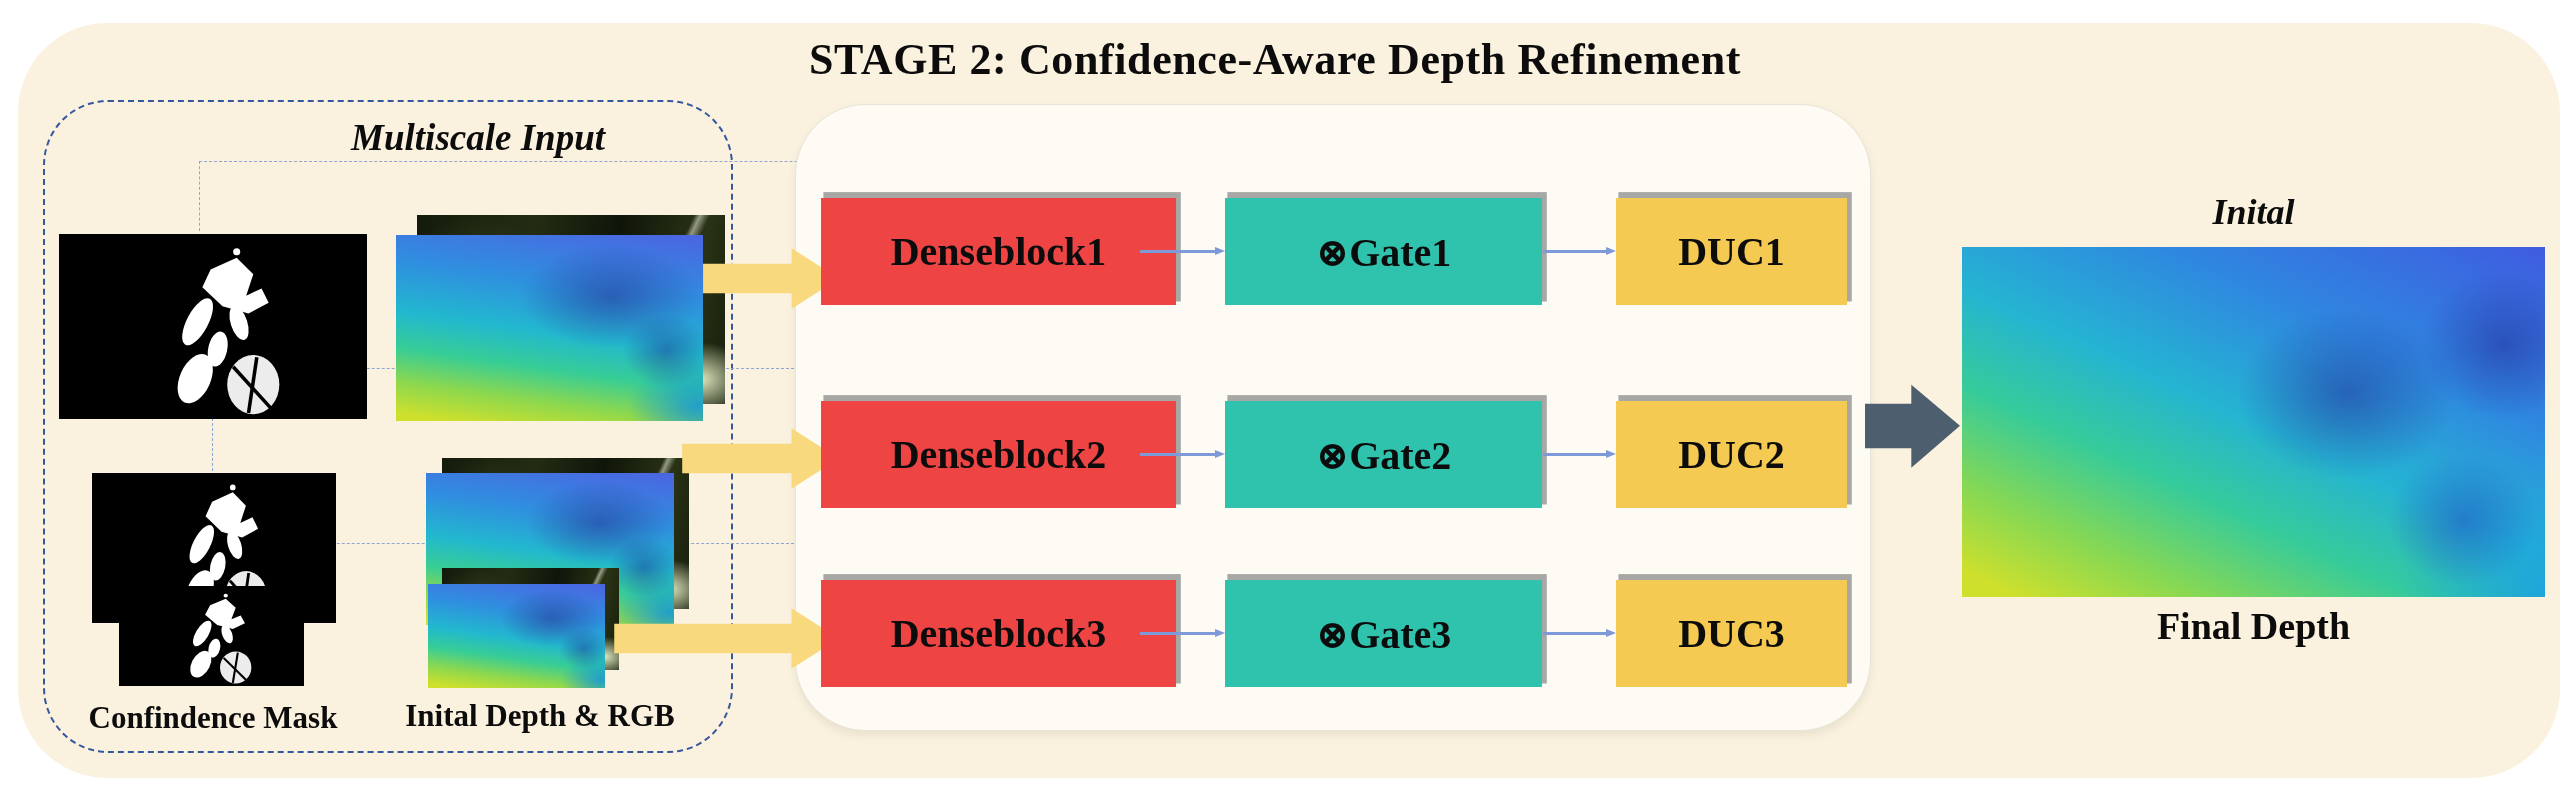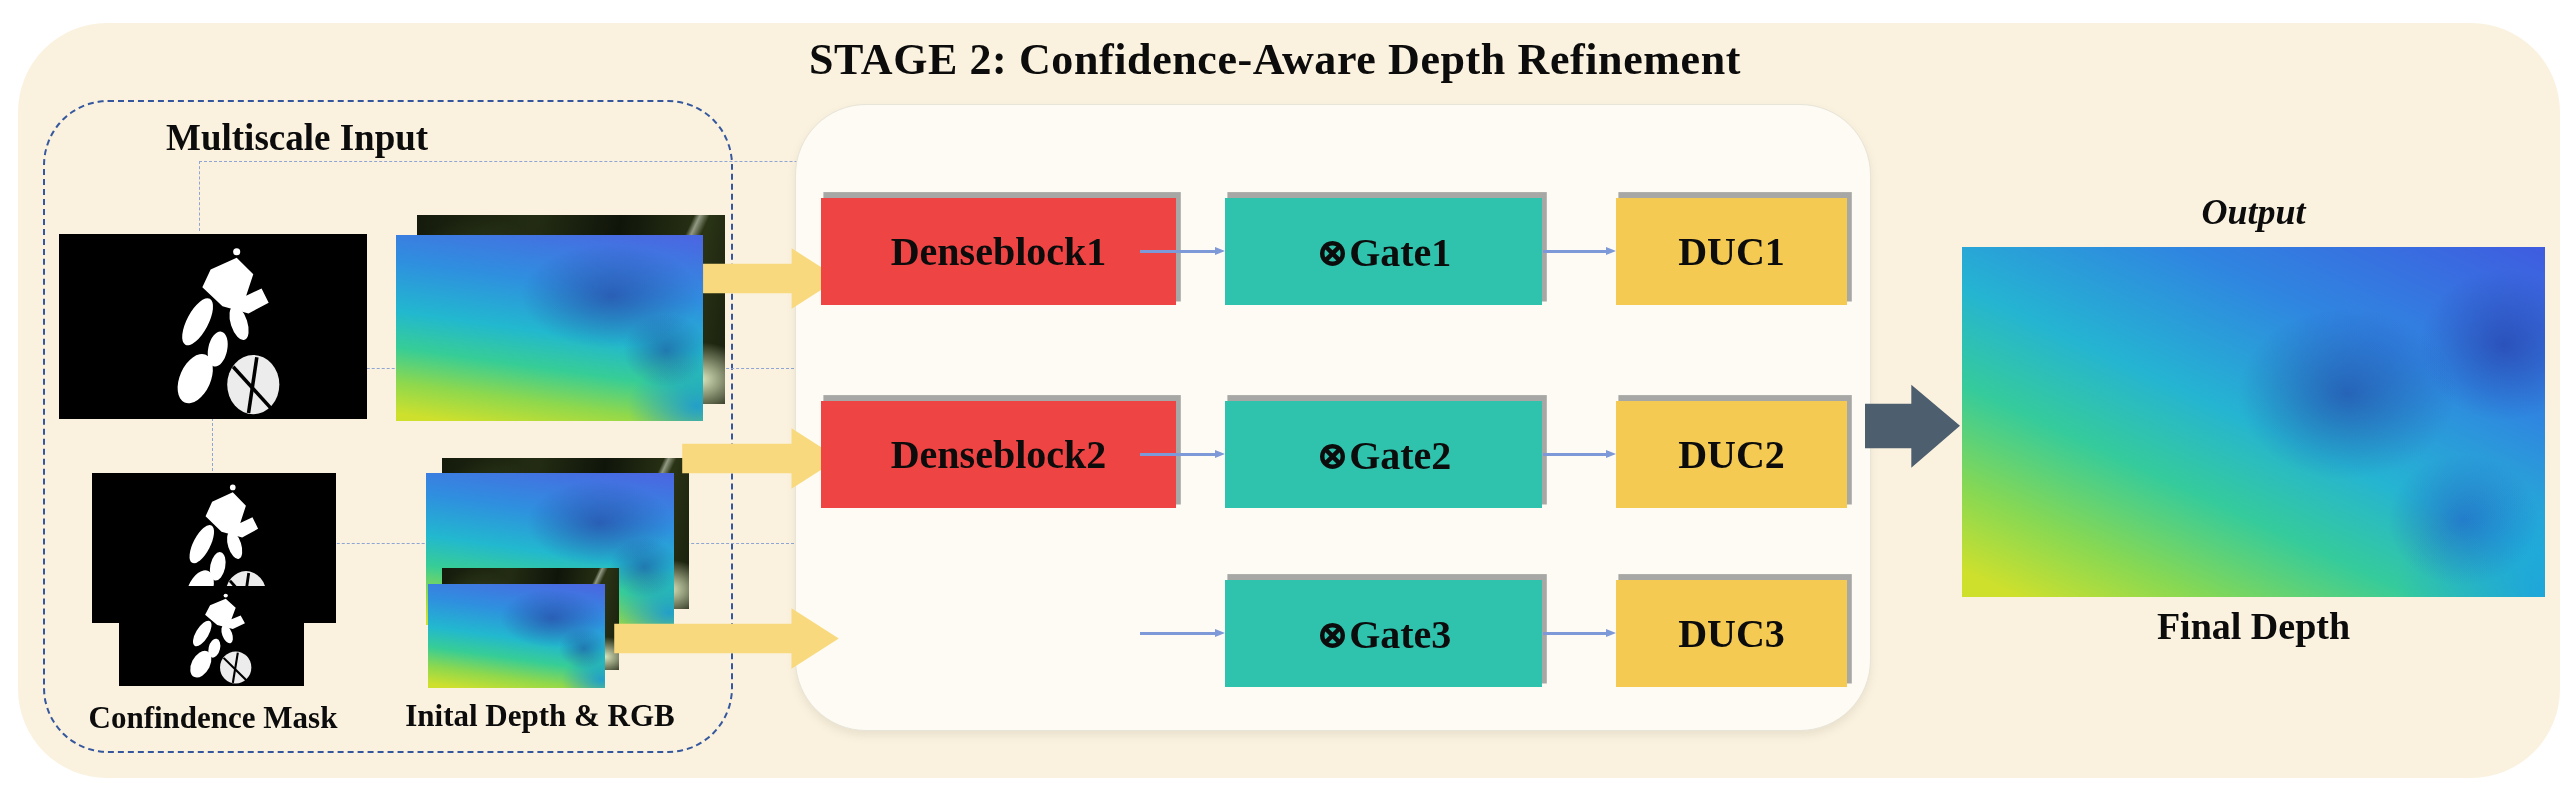--- a/index.html
+++ b/index.html
@@ -8,21 +8,21 @@
   .abs{position:absolute;}
 
   
   .cream-panel{left:18px;top:22.5px;width:2542px;height:755px;background:#faf2df;border-radius:89px;}
 
   
   .fig-title{left:605px;top:34px;width:1340px;text-align:center;font-size:44px;font-weight:bold;color:#0c0c0c;letter-spacing:0.6px;}
 
   
   .ms-group{left:43px;top:100px;width:686px;height:649px;border:2.4px dashed #35579e;border-radius:65px;}
-  .ms-label{left:166px;top:116px;width:439px;text-align:left;font-size:37px;font-weight:bold;color:#0c0c0c;}
+  .ms-label{left:166px;top:116px;width:439px;text-align:right;font-size:37px;font-weight:bold;font-style:italic;color:#0c0c0c;}
 
   
   .pipe-panel{left:795px;top:104px;width:1074px;height:625px;background:#fdfbf3;border:1.2px solid #e7e4d8;border-radius:71px;box-shadow:0 4.7px 8.3px rgba(120,110,80,0.12);}
   .rgb-img{background:
      linear-gradient(115deg, rgba(0,0,0,0) 70%, rgba(205,210,190,0.65) 71.5%, rgba(0,0,0,0) 74%),
      radial-gradient(24% 28% at 92% 87%, rgba(230,240,198,0.95), rgba(230,240,198,0) 70%),
      radial-gradient(30% 40% at 20% 30%, rgba(62,78,36,0.55), rgba(62,78,36,0) 75%),
      linear-gradient(100deg, #151b0c, #232c13 35%, #10150a 60%, #2a3415 85%, #171d0d);}
   .depth-img{background:
      radial-gradient(42% 40% at 70% 33%, rgba(38,52,148,0.55), rgba(38,52,148,0) 70%),
@@ -187,33 +187,36 @@
     </div>
   <div class="abs pbox gate" style="top:401px;">
       <span>⊗Gate2</span>
     </div>
   <div class="abs pbox duc" style="top:401px;">
       <span>DUC2</span>
     </div>
   <div class="abs flow-arrow" style="left:1140px;top:453px;width:75px;"></div>
   <div class="abs flow-arrow" style="left:1543px;top:453px;width:63px;"></div>
 
+  <div class="abs pbox db" style="top:580px;">
+      <span>Denseblock3</span>
+    </div>
   <div class="abs pbox gate" style="top:580px;">
       <span>⊗Gate3</span>
     </div>
   <div class="abs pbox duc" style="top:580px;">
       <span>DUC3</span>
     </div>
   <div class="abs flow-arrow" style="left:1140px;top:632px;width:75px;"></div>
   <div class="abs flow-arrow" style="left:1543px;top:632px;width:63px;"></div>
 
   <div class="abs" style="left:1865px;top:380px;">
     <svg width="95" height="92" viewBox="0 0 160 155">
         <polygon points="0,40 78,40 78,8 160,77 78,148 78,115 0,115" fill="#4d5e6f"></polygon>
       </svg>
   </div>
 
-  <div class="abs out-label" style="left:2046px;top:191px;width:415px;">Output</div>
+  <div class="abs out-label" style="left:2046px;top:191px;width:415px;">Inital</div>
   <div class="abs final-depth" style="left:1962px;top:247px;width:583px;height:350px;"></div>
   <div class="abs final-label" style="left:2046px;top:604px;width:415px;">Final Depth</div>
 
 </div>
 
 
 </body></html>

